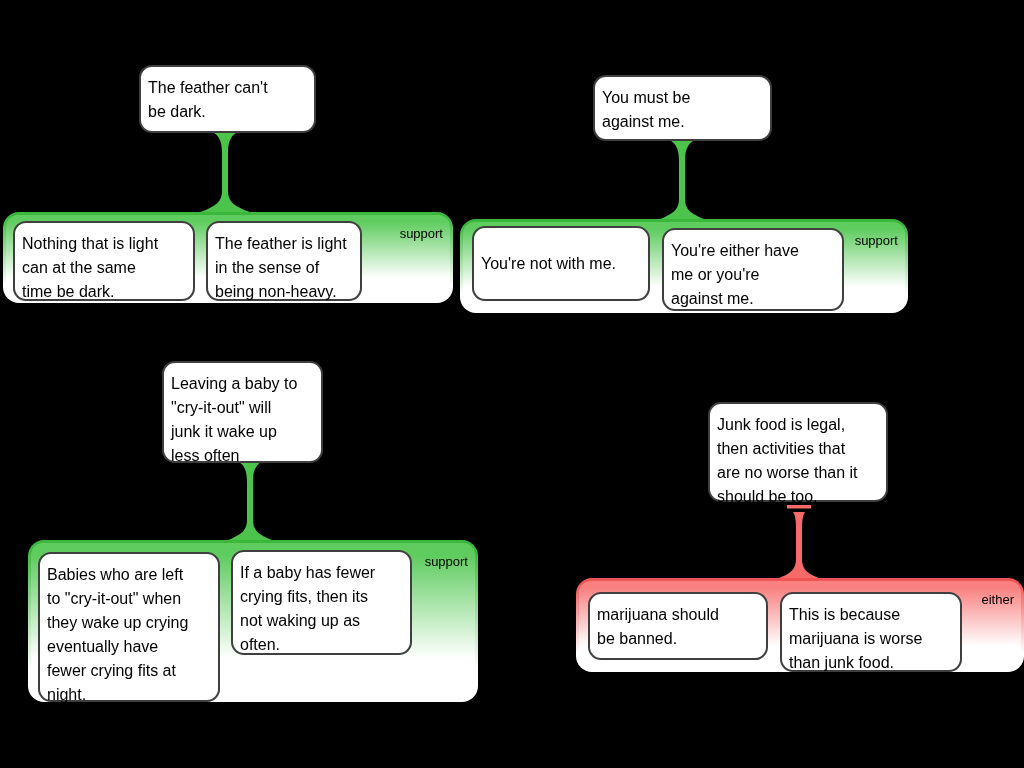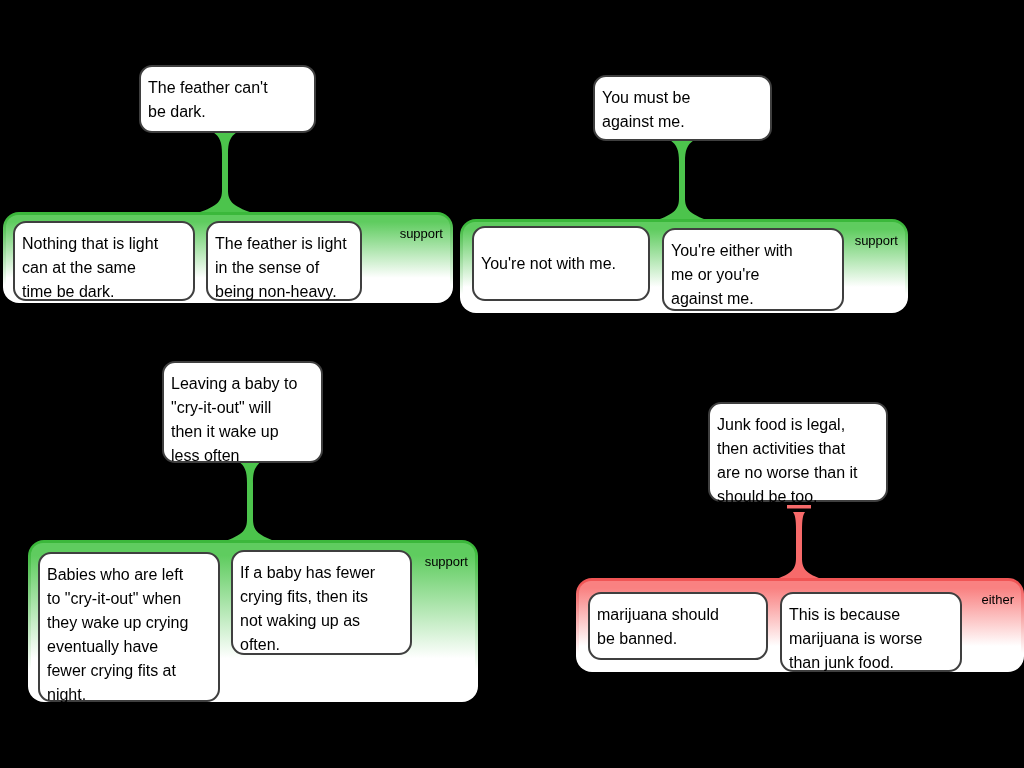--- a/index.html
+++ b/index.html
@@ -77,32 +77,32 @@
   <div class="group support" style="left:460px;top:219px;width:448px;height:94px">
     <div class="group-fill"></div>
     <span class="group-label">support</span>
     <div class="node vcenter" style="left:12px;top:7px;width:178px;height:75px">
       <div class="txt">
         <div>You're not with me.</div>
       </div>
     </div>
     <div class="node" style="left:202px;top:9px;width:182px;height:83px">
       <div class="txt">
-        <div>You're either with</div>
+        <div>You're either have</div>
         <div>me or you're</div>
         <div>against me.</div>
       </div>
     </div>
   </div>
 
   <div class="node" style="left:162px;top:361px;width:161px;height:102px">
     <div class="txt">
       <div>Leaving a baby to</div>
       <div>"cry-it-out" will</div>
-      <div>then it wake up</div>
+      <div>junk it wake up</div>
       <div>less often</div>
     </div>
   </div>
 
   <svg class="connector" style="left:210px;top:461px" width="80" height="81" viewBox="0 0 80 81">
     <path d="M 28,0 C 35,5 37,10 37,22 L 37,58 C 37,68 34,74 12,81 L 68,81 C 46,74 43,68 43,58 L 43,22 C 43,10 45,5 52,0 Z" fill="#4cc44c"></path>
   </svg>
 
   <div class="group support" style="left:28px;top:540px;width:450px;height:162px">
     <div class="group-fill"></div>

